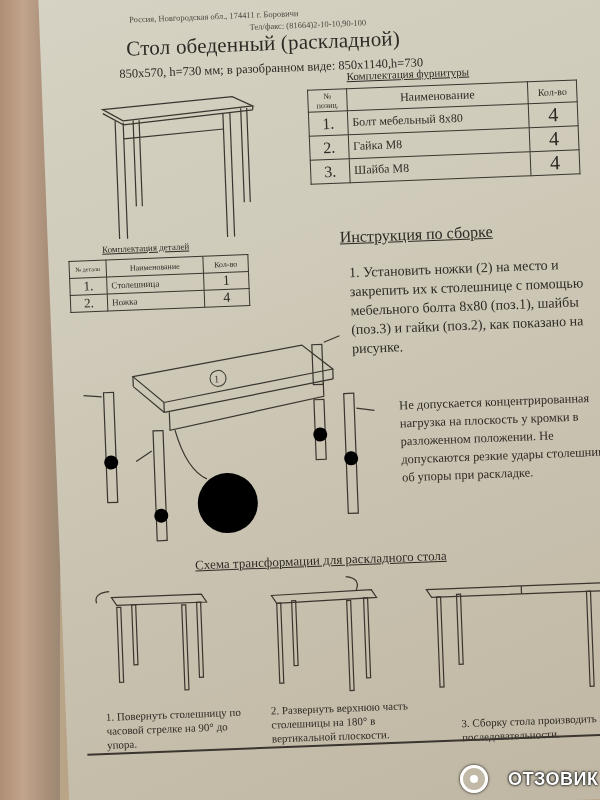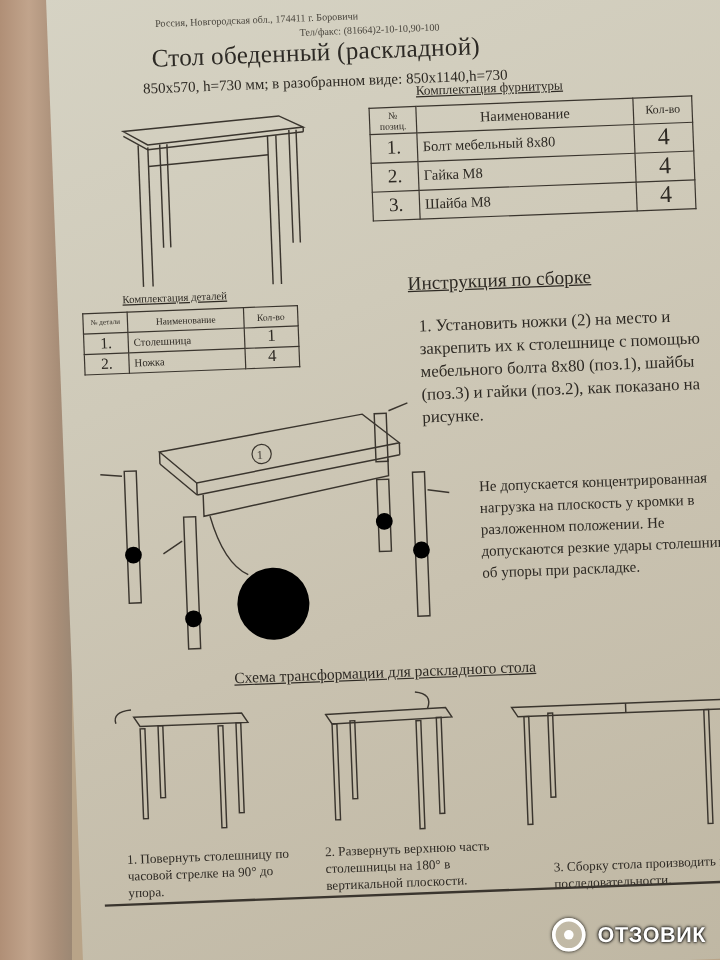--- a/index.html
+++ b/index.html
@@ -22,21 +22,21 @@
   .t-furn .num{font-size:16px;text-align:center;width:30px;}
   .t-furn .qty{font-size:20px;text-align:center;width:40px;}
   .t-furn .hdrsm{font-size:8px;line-height:9px;text-align:center;}
   .t-parts td,.t-parts th{font-size:9px;height:16px;}
   .t-parts .num{font-size:13px;text-align:center;width:28px;}
   .t-parts .qty{font-size:14px;text-align:center;width:36px;}
   .t-parts .hdrsm{font-size:6px;line-height:7px;text-align:center;}
   .instr{font-size:14px;line-height:19px;}
   .warn{font-size:12.5px;line-height:18px;}
   .cap{font-size:11px;line-height:14px;}
-  .watermark{position:absolute;left:460px;top:765px;display:flex;align-items:center;gap:10px;
+  .watermark{position:absolute;left:460px;top:765px;display:flex;align-items:center;gap:20px;
              color:#fff;font-family:"Liberation Sans",sans-serif;font-weight:bold;font-size:18px;
              text-shadow:0 0 3px #000,0 0 2px #000;letter-spacing:0.5px;}
   .wm-logo{width:22px;height:22px;border-radius:50%;border:3px solid #fff;box-shadow:0 0 3px #000;
            display:flex;align-items:center;justify-content:center;}
   .wm-logo span{width:8px;height:8px;border-radius:50%;background:#fff;}
   svg{position:absolute;overflow:visible;}
   svg line,svg path,svg rect,svg polygon,svg polyline{stroke:#3a352e;fill:none;stroke-width:1.2;}
   .divider{position:absolute;height:1.5px;background:#3a352e;}
 </style>
 </head>

